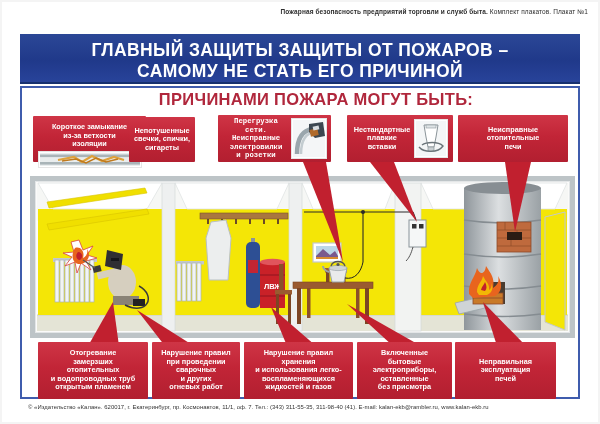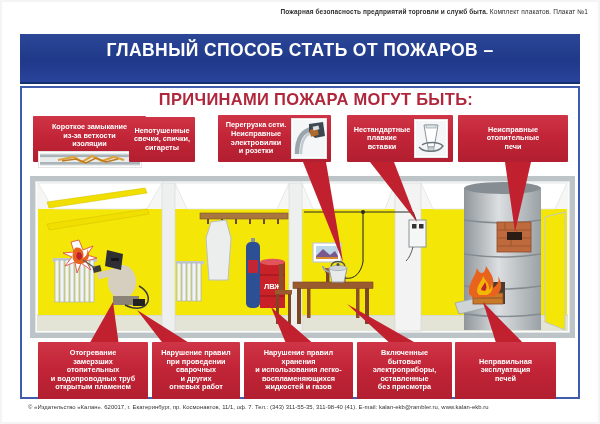--- a/index.html
+++ b/index.html
@@ -30,21 +30,21 @@
   }
   .cause{
     position:absolute;background:linear-gradient(180deg,#cf3546 0%,#c22537 45%,#b21f30 100%);
     color:#ffffff;text-align:center;border-radius:1px;
     display:flex;align-items:center;justify-content:center;box-sizing:border-box;
   }
   .cause .txt{white-space:pre-line;font-weight:bold;font-size:7.3px;line-height:1.18;}
   
   .c-t1{left:33px;top:116px;width:113px;height:46px;flex-direction:column;justify-content:flex-start;padding-top:7px;}
   .c-t2{left:129px;top:117px;width:66px;height:45px;}
-  .c-t3{left:218px;top:115px;width:113px;height:47px;justify-content:space-between;padding:3px 4px;}
+  .c-t3{left:218px;top:115px;width:113px;height:47px;justify-content:space-between;padding:3px 4px;font-family:Liberation Mono, monospace;}
   .c-t4{left:347px;top:115px;width:106px;height:47px;justify-content:space-between;padding:3px 5px;}
   .c-t5{left:458px;top:115px;width:110px;height:47px;}
   
   .c-b1{left:38px;top:342px;width:110px;height:57px;align-items:center;}
   .c-b2{left:152px;top:342px;width:88px;height:57px;}
   .c-b3{left:244px;top:342px;width:109px;height:57px;}
   .c-b4{left:357px;top:342px;width:95px;height:57px;}
   .c-b5{left:455px;top:342px;width:101px;height:57px;}
   .thumb{background:#ffffff;border:1px solid #e6e6e6;flex:none;display:flex;align-items:center;justify-content:center;}
   .scene{position:absolute;left:25px;top:162px;width:555px;height:184px;}
@@ -56,21 +56,22 @@
 </head>
 <body>
 
 <div class="page">
 
   <div class="caption">
     <span class="b">Пожарная безопасность предприятий торговли и служб быта.</span><span> Комплект плакатов. Плакат №1</span>
   </div>
 
   <div class="title-band">
-    <div>ГЛАВНЫЙ СПОСОБ СТАТЬ ОТ ПОЖАРОВ –</div>
+    <div>ГЛАВНЫЙ ЗАЩИТЫ ЗАЩИТЫ ОТ ПОЖАРОВ –</div>
+    <div>САМОМУ НЕ СТАТЬ ЕГО ПРИЧИНОЙ</div>
   </div>
 
   <div class="content-frame"></div>
 
   <div class="heading">ПРИЧИНАМИ ПОЖАРА МОГУТ БЫТЬ:</div>
 
   <div class="cause c-t1">
     <div class="txt">Короткое замыкание
 из-за ветхости
 изоляции</div>

